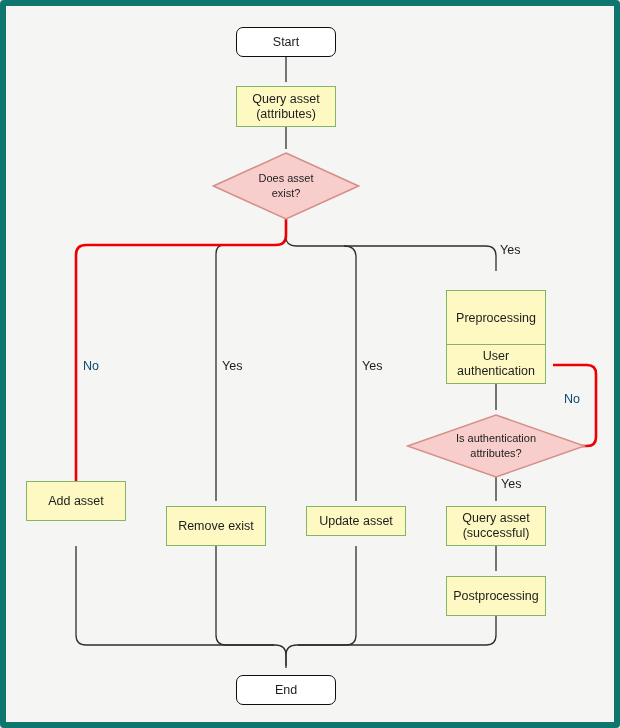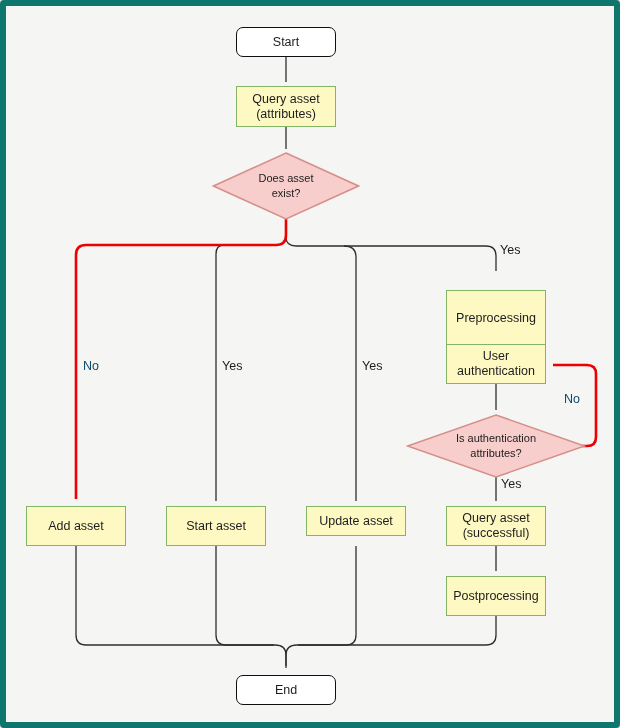--- a/index.html
+++ b/index.html
@@ -128,26 +128,26 @@
   <div class="node diamond" style="left:400px; top:408px; width:180px; height:64px;">
     <svg width="180" height="64">
       <polygon points="90,1 178.5,32 90,63 1.5,32"></polygon>
     </svg>
     <div class="dlabel">
       <span>Is authentication</span>
       <span>attributes?</span>
     </div>
   </div>
 
-  <div class="node process" style="left:20px; top:500px; width:100px; height:40px;">
+  <div class="node process" style="left:20px; top:475px; width:100px; height:40px;">
     <span>Add asset</span>
   </div>
 
   <div class="node process" style="left:160px; top:500px; width:100px; height:40px;">
-    <span>Start asset</span>
+    <span>Remove exist</span>
   </div>
 
   <div class="node process" style="left:300px; top:500px; width:100px; height:30px;">
     <span>Update asset</span>
   </div>
 
   <div class="node process" style="left:440px; top:500px; width:100px; height:40px;">
     <span>Query asset</span>
     <span>(successful)</span>
   </div>

